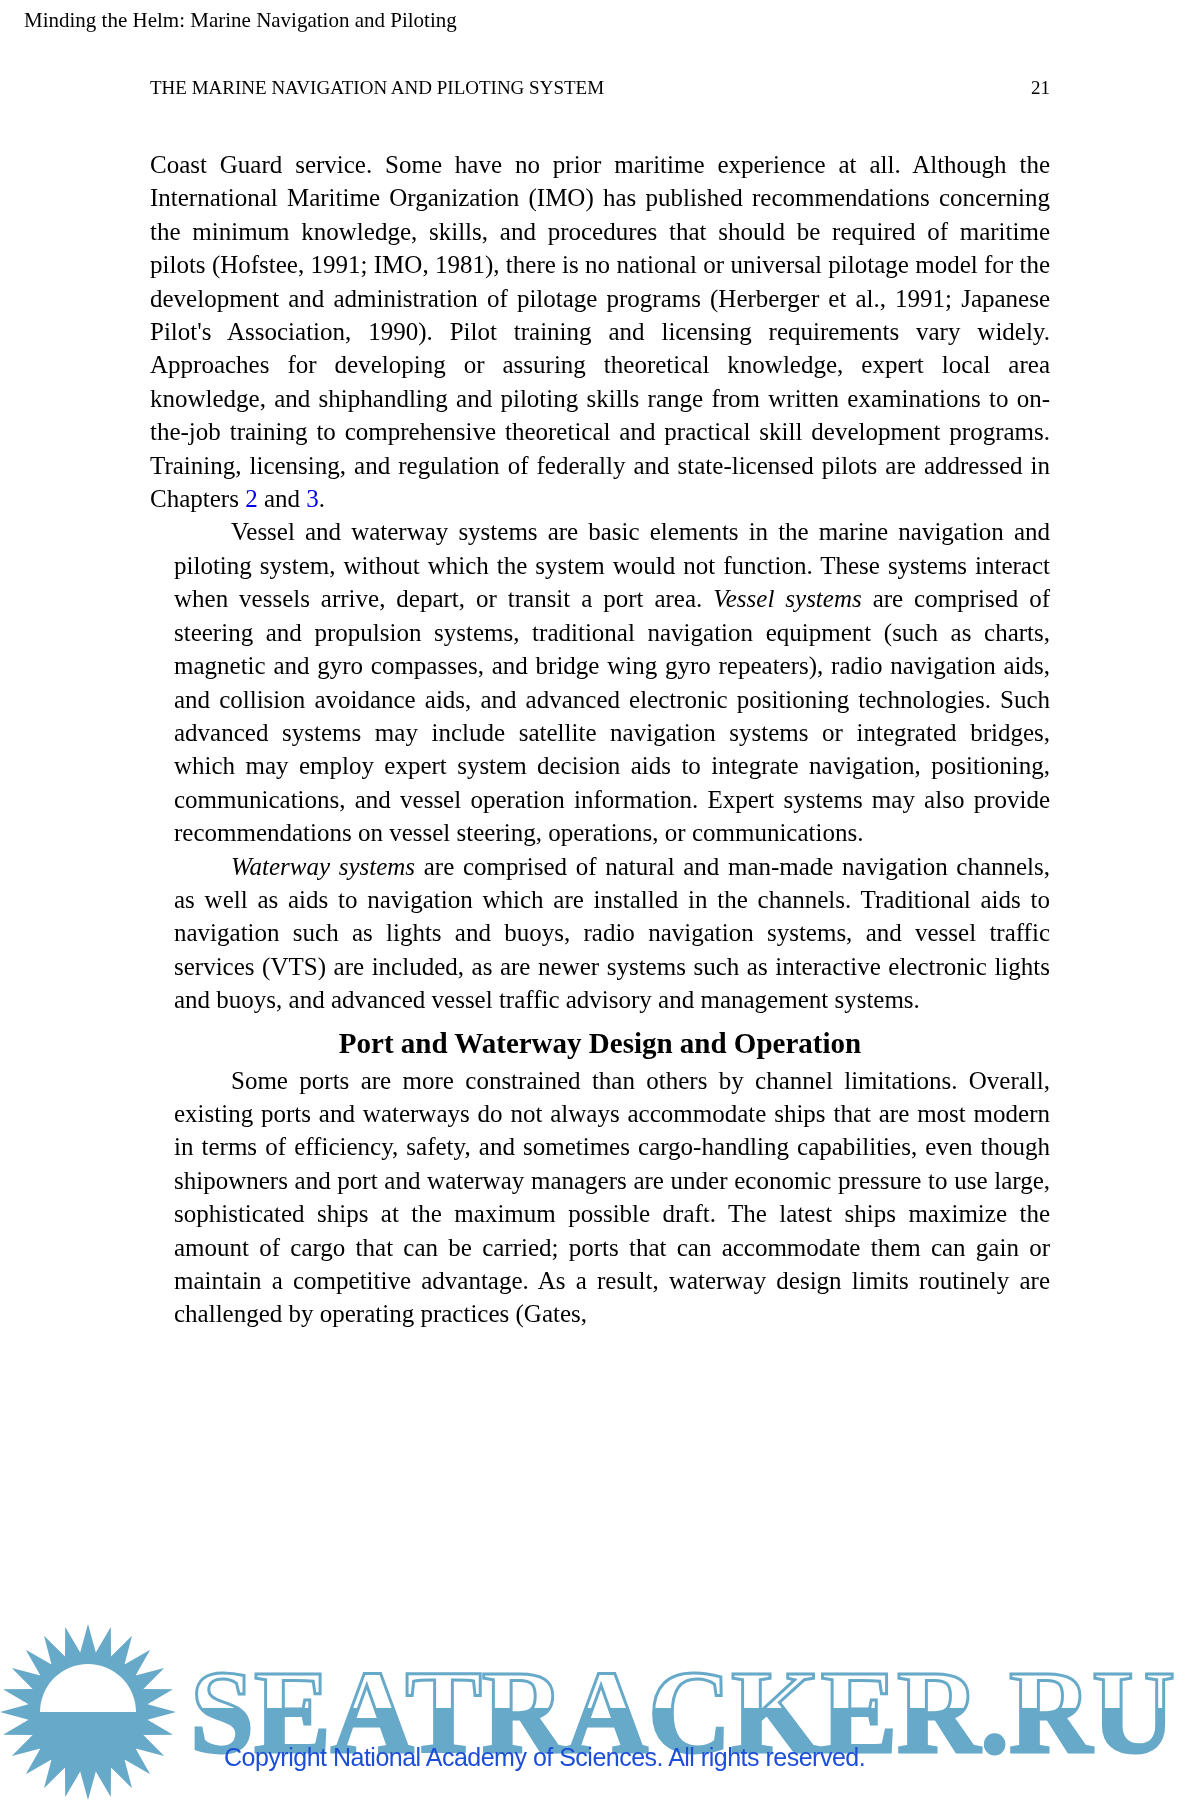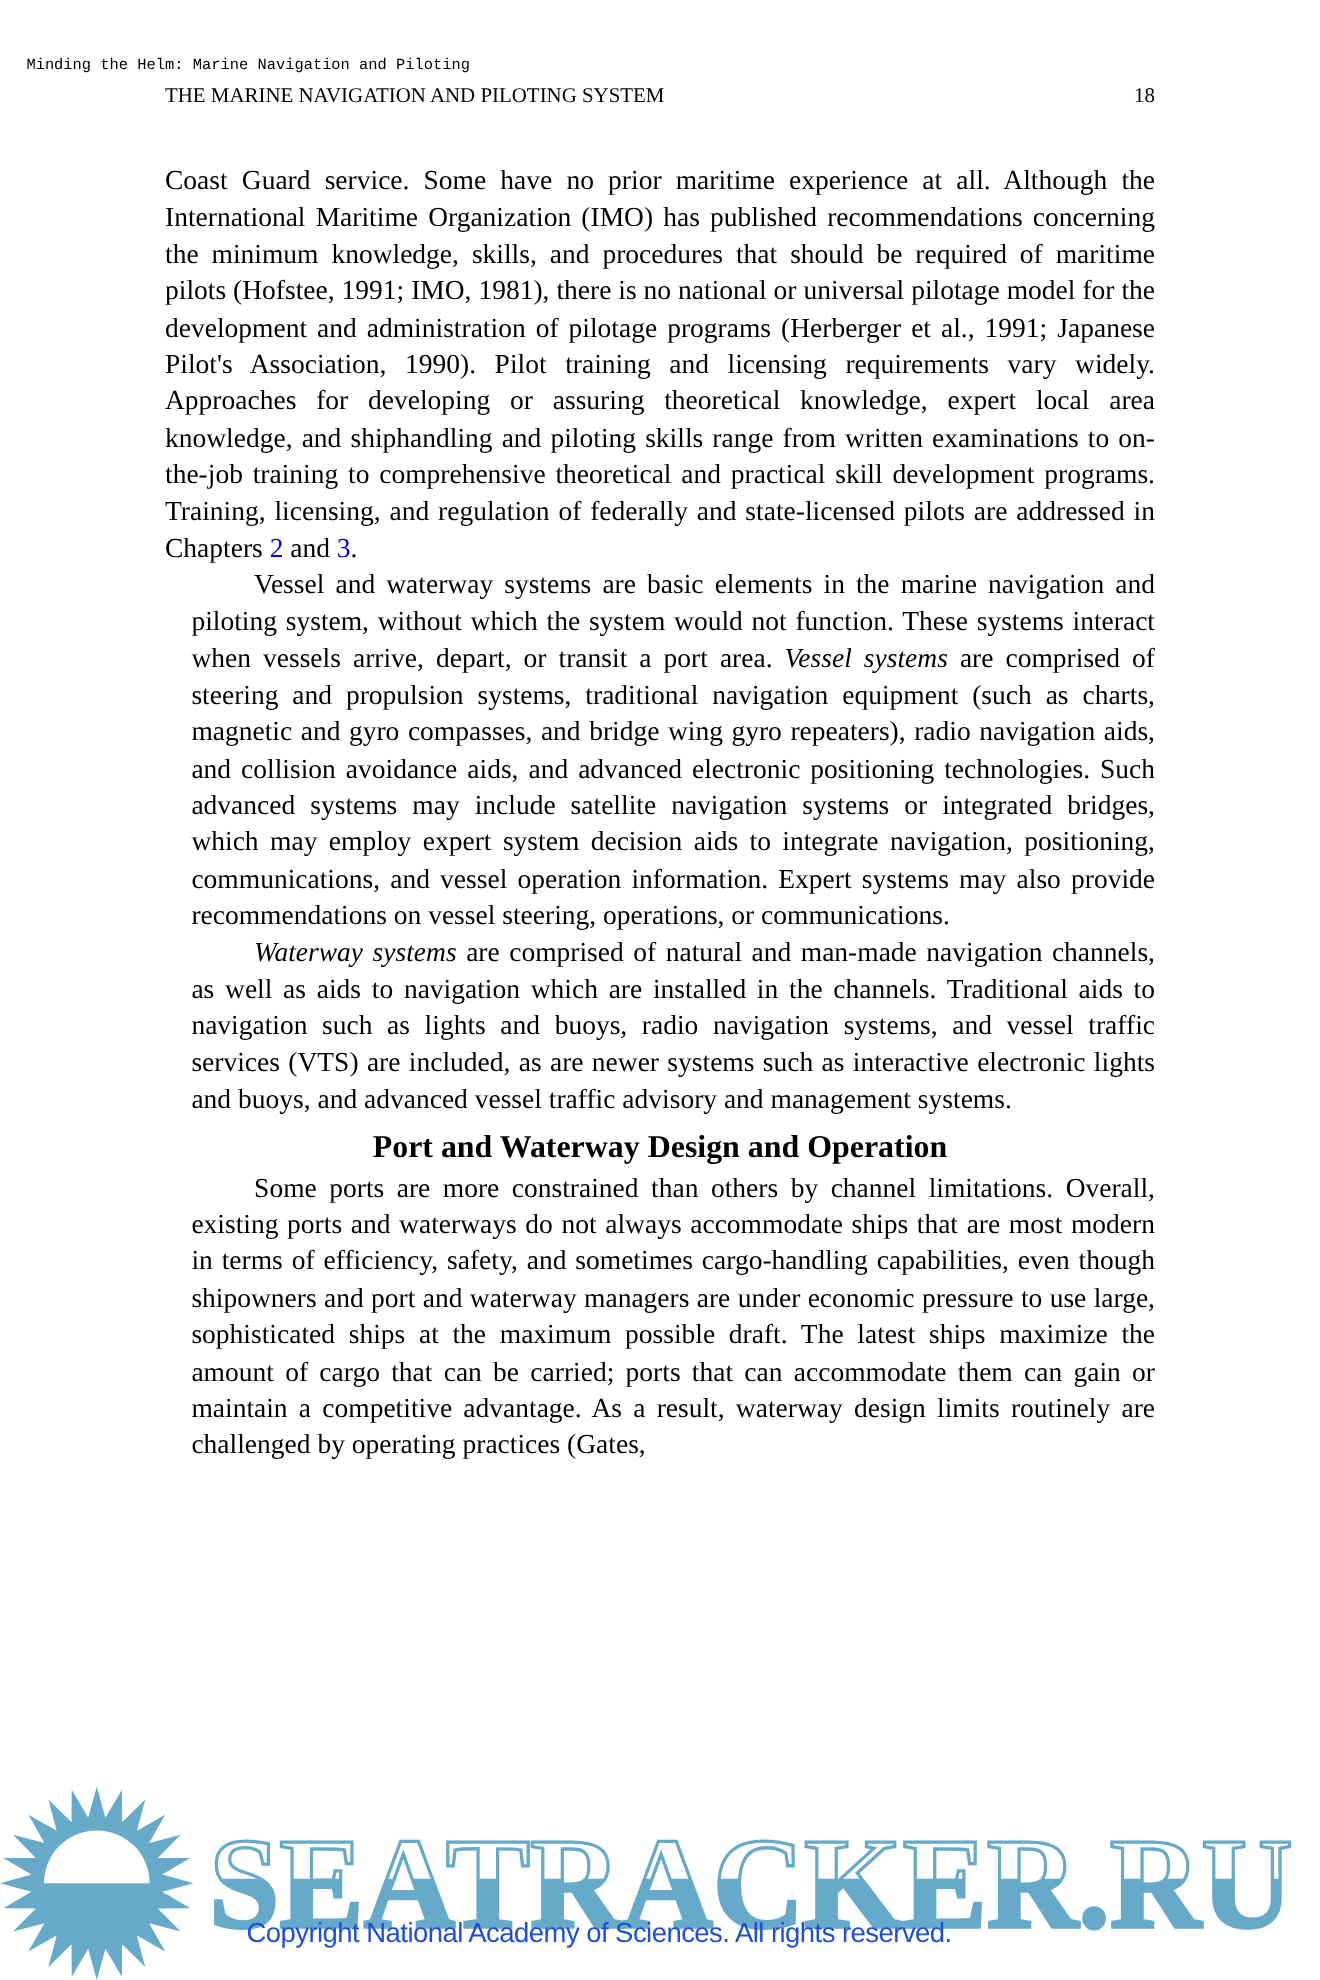--- a/index.html
+++ b/index.html
@@ -1,35 +1,35 @@
 <!DOCTYPE html>
 <html><head>
 <meta charset="utf-8">
 <style>
   html,body{margin:0;padding:0;background:#fff;}
   body{width:1200px;height:1800px;position:relative;overflow:hidden;color:#000;}
-  .running-title{position:absolute;left:24px;top:8px;font-family:Liberation Mono, monospace;font-size:14px;margin-top:44px;}
+  .running-title{position:absolute;left:24px;top:8px;font-family:Liberation Serif, serif;font-size:21px;}
   .header{position:absolute;left:150px;top:77px;width:900px;font-family:"Liberation Serif",serif;font-size:19px;display:flex;justify-content:space-between;}
   .body{position:absolute;left:150px;top:148px;width:900px;font-family:"Liberation Serif",serif;font-size:25px;line-height:33.4px;}
   .body p{margin:0;text-align:justify;}
   .body p.indent{text-indent:57px;margin-left:24px;}
   .body h2{font-size:25px;font-weight:bold;text-align:center;margin:46px 0 12px 0;line-height:33px;}
   .body h3{font-size:29px;font-weight:bold;text-align:center;margin:10px 0 4px 0;line-height:33px;}
   a.ref{color:#0000ee;text-decoration:none;}
   .watermark{position:absolute;left:0;top:1620px;width:1200px;height:180px;}
   .copyright{position:absolute;left:224px;top:1743px;font-family:"Liberation Sans",sans-serif;font-size:25px;color:#1d4ed8;letter-spacing:-0.5px;}
 </style>
 </head>
 <body>
 
 <div class="running-title">Minding the Helm: Marine Navigation and Piloting</div>
 
 <div class="header">
   <span>THE MARINE NAVIGATION AND PILOTING SYSTEM</span>
-  <span>18</span>
+  <span>21</span>
 </div>
 
 <div class="body">
   <p><span>Coast Guard service. Some have no prior maritime experience at all. Although the International Maritime Organization (IMO) has published recommendations concerning the minimum knowledge, skills, and procedures that should be required of maritime pilots (Hofstee, 1991; IMO, 1981), there is no national or universal pilotage model for the development and administration of pilotage programs (Herberger et al., 1991; Japanese Pilot's Association, 1990). Pilot training and licensing requirements vary widely. Approaches for developing or assuring theoretical knowledge, expert local area knowledge, and shiphandling and piloting skills range from written examinations to on-the-job training to comprehensive theoretical and practical skill development programs. Training, licensing, and regulation of federally and state-licensed pilots are addressed in Chapters </span><a class="ref" href="#">2</a><span> and </span><a class="ref" href="#">3</a><span>.</span></p>
 
   <p class="indent"><span>Vessel and waterway systems are basic elements in the marine navigation and piloting system, without which the system would not function. These systems interact when vessels arrive, depart, or transit a port area. </span><em>Vessel systems</em><span> are comprised of steering and propulsion systems, traditional navigation equipment (such as charts, magnetic and gyro compasses, and bridge wing gyro repeaters), radio navigation aids, and collision avoidance aids, and advanced electronic positioning technologies. Such advanced systems may include satellite navigation systems or integrated bridges, which may employ expert system decision aids to integrate navigation, positioning, communications, and vessel operation information. Expert systems may also provide recommendations on vessel steering, operations, or communications.</span></p>
   <p class="indent"><em>Waterway systems</em><span> are comprised of natural and man-made navigation channels, as well as aids to navigation which are installed in the channels. Traditional aids to navigation such as lights and buoys, radio navigation systems, and vessel traffic services (VTS) are included, as are newer systems such as interactive electronic lights and buoys, and advanced vessel traffic advisory and management systems.</span></p>
 
   <h3>Port and Waterway Design and Operation</h3>
   <p class="indent" style="text-align:justify;text-align-last:left;">Some ports are more constrained than others by channel limitations. Overall, existing ports and waterways do not always accommodate ships that are most modern in terms of efficiency, safety, and sometimes cargo-handling capabilities, even though shipowners and port and waterway managers are under economic pressure to use large, sophisticated ships at the maximum possible draft. The latest ships maximize the amount of cargo that can be carried; ports that can accommodate them can gain or maintain a competitive advantage. As a result, waterway design limits routinely are challenged by operating practices (Gates,</p>

